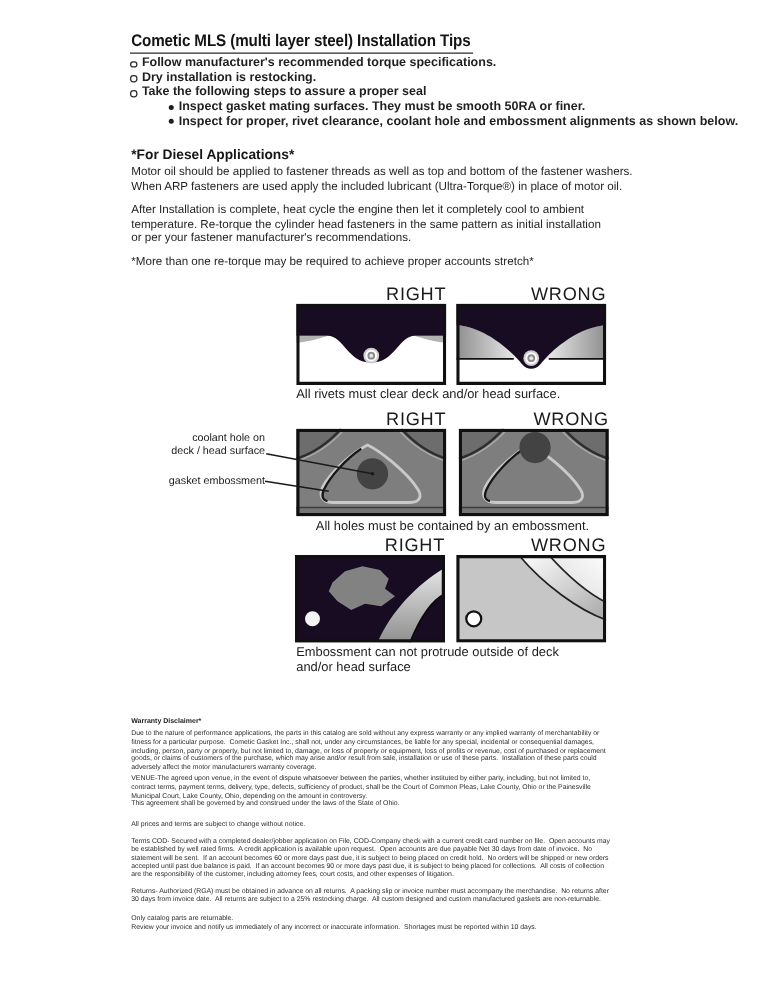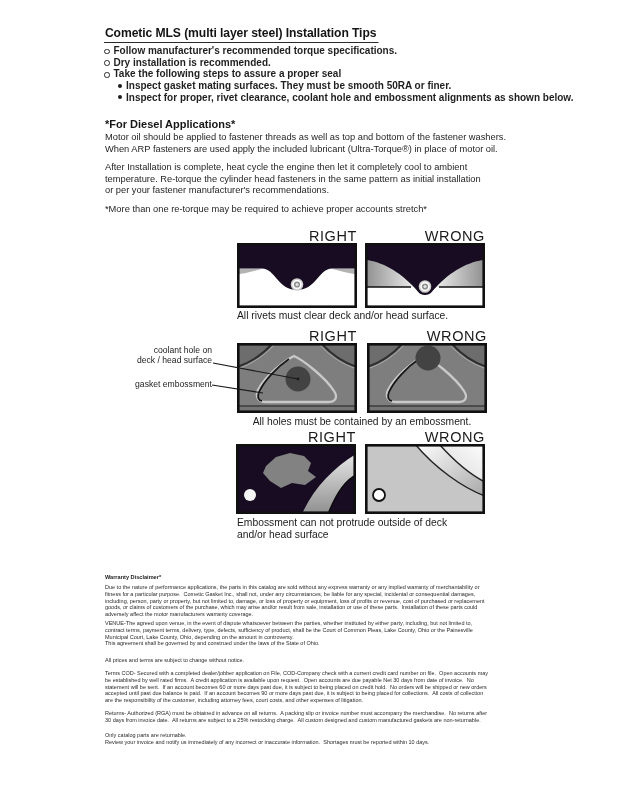--- a/index.html
+++ b/index.html
@@ -13,21 +13,21 @@
     font-size:13.5px;font-weight:bold;color:#141414;white-space:nowrap;
     border-bottom:1.6px solid #2a2a2a;padding:0 2px 2px 1px;
     transform:scaleX(0.90);transform-origin:left top;letter-spacing:-0.1px;
   }
   
   .blist{list-style:none;margin:0;padding:0;font-size:10px;line-height:11.7px;font-weight:bold;}
   .blist li{display:flex;align-items:flex-start;white-space:nowrap;}
   .bull{flex:0 0 auto;width:3.5px;height:3.5px;border-radius:50%;margin:3.6px 4px 0 0;}
   .bull.open{border:1px solid #2a2a2a;background:#fff;}
   .bull.fill{background:#1d1d1d;width:4px;height:4px;margin-top:3.4px;}
-  .sub{margin-left:14px;}
+  .sub{margin-left:31px;}
   .h2{font-size:11px;font-weight:bold;color:#161616;white-space:nowrap;}
   .para{font-size:9.3px;line-height:11.7px;white-space:pre-line;}
   
   .dlabel{font-size:14.5px;letter-spacing:0.6px;color:#1a1a1a;width:120px;text-align:right;white-space:nowrap;}
   .caption{font-size:10.3px;color:#1c1c1c;white-space:pre-line;line-height:11.5px;}
   .sidelabel{font-size:8.6px;color:#1c1c1c;text-align:right;white-space:pre-line;line-height:10.2px;}
   .panel{display:block;}
   
   .legal-h{font-size:5.6px;font-weight:bold;white-space:pre;color:#222;}
   .legal-p{font-size:5.5px;line-height:6.75px;white-space:pre;color:#2a2a2a;}
@@ -40,21 +40,21 @@
 
   <div class="abs title" style="left:104px;top:25px;">Cometic MLS (multi layer steel) Installation Tips</div>
 
   <ul class="abs blist" style="left:104px;top:45px;">
     <li>
         <span class="bull open"></span>
         <span>Follow manufacturer's recommended torque specifications.</span>
       </li>
     <li>
         <span class="bull open"></span>
-        <span>Dry installation is recommended.</span>
+        <span>Dry installation is restocking.</span>
       </li>
     <li>
         <span class="bull open"></span>
         <span>Take the following steps to assure a proper seal</span>
       </li>
     <li class="sub">
         <span class="bull fill"></span>
         <span>Inspect gasket mating surfaces.  They must be smooth 50RA or finer.</span>
       </li>
     <li class="sub">

